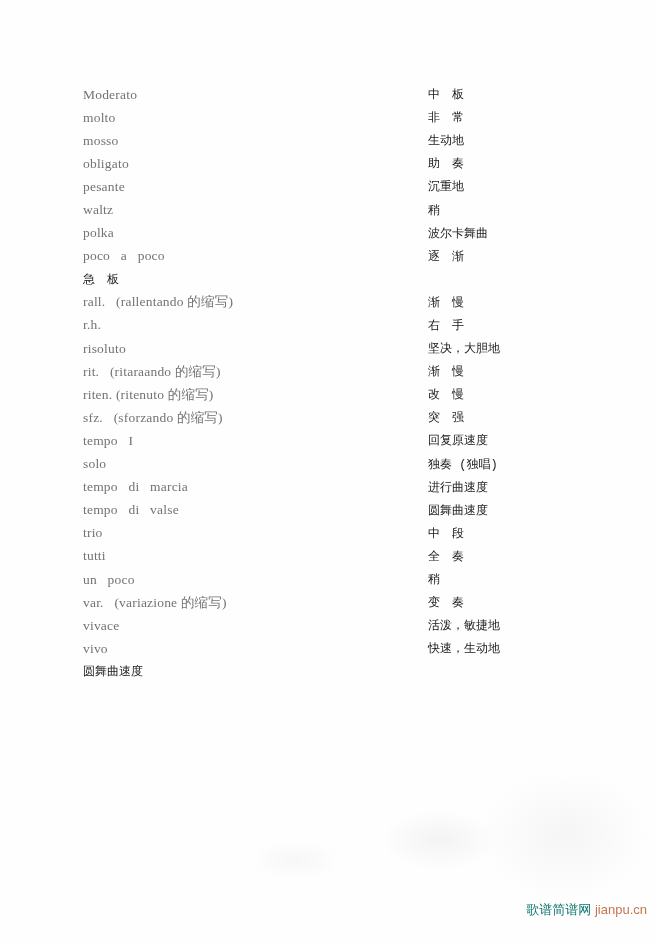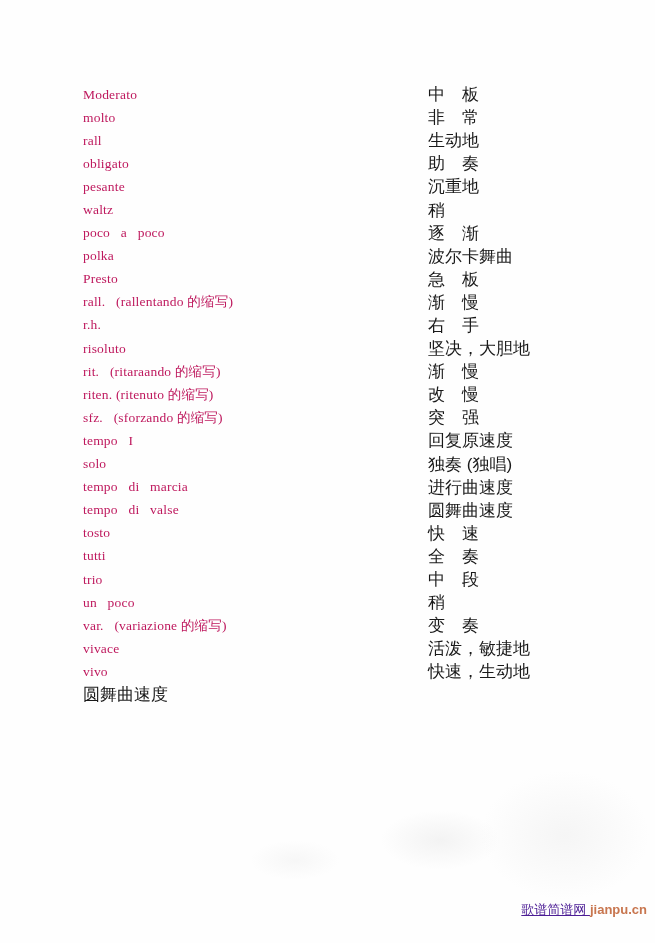--- a/index.html
+++ b/index.html
@@ -42,75 +42,74 @@
   .row {
     display: flex;
     align-items: center;
     height: 23.1px;
     white-space: pre;
   }
   .term {
     width: 345px;
     flex: 0 0 345px;
     font-size: 13.5px;
-    color: #be185d;
+    color: #737373;
     letter-spacing: 0.2px;
   }
   .trans {
-    font-size: 17px;
+    font-size: 12px;
     color: #191919;
-    font-family: Liberation Sans, sans-serif;
+    font-family: Liberation Mono, monospace;
   }
   .watermark {
     position: absolute;
     right: 8px;
     bottom: 9px;
     font-family: "Liberation Sans", "DejaVu Sans", sans-serif;
     font-size: 13px;
     white-space: pre;
   }
   .wm-name { }
-  .wm-url { font-weight: bold; }
+  .wm-url { font-weight: normal; }
 </style>
 </head>
 <body>
 
 <div class="page">
 
   <div class="scan-artifact artifact-1"></div>
   <div class="scan-artifact artifact-2"></div>
   <div class="scan-artifact artifact-3"></div>
 
   <div class="glossary" id="glossary">
       <div class="row"><span class="term">Moderato</span><span class="trans">中　板</span></div>
       <div class="row"><span class="term">molto</span><span class="trans">非　常</span></div>
-      <div class="row"><span class="term">rall</span><span class="trans">生动地</span></div>
+      <div class="row"><span class="term">mosso</span><span class="trans">生动地</span></div>
       <div class="row"><span class="term">obligato</span><span class="trans">助　奏</span></div>
       <div class="row"><span class="term">pesante</span><span class="trans">沉重地</span></div>
       <div class="row"><span class="term">waltz</span><span class="trans">稍</span></div>
+      <div class="row"><span class="term">polka</span><span class="trans">波尔卡舞曲</span></div>
       <div class="row"><span class="term">poco   a   poco</span><span class="trans">逐　渐</span></div>
-      <div class="row"><span class="term">polka</span><span class="trans">波尔卡舞曲</span></div>
-      <div class="row"><span class="term">Presto</span><span class="trans">急　板</span></div>
+      <div class="row"><span class="trans">急　板</span></div>
       <div class="row"><span class="term">rall.   (rallentando 的缩写)</span><span class="trans">渐　慢</span></div>
       <div class="row"><span class="term">r.h.</span><span class="trans">右　手</span></div>
       <div class="row"><span class="term">risoluto</span><span class="trans">坚决，大胆地</span></div>
       <div class="row"><span class="term">rit.   (ritaraando 的缩写)</span><span class="trans">渐　慢</span></div>
       <div class="row"><span class="term">riten. (ritenuto 的缩写)</span><span class="trans">改　慢</span></div>
       <div class="row"><span class="term">sfz.   (sforzando 的缩写)</span><span class="trans">突　强</span></div>
       <div class="row"><span class="term">tempo   I</span><span class="trans">回复原速度</span></div>
       <div class="row"><span class="term">solo</span><span class="trans">独奏 (独唱)</span></div>
       <div class="row"><span class="term">tempo   di   marcia</span><span class="trans">进行曲速度</span></div>
       <div class="row"><span class="term">tempo   di   valse</span><span class="trans">圆舞曲速度</span></div>
-      <div class="row"><span class="term">tosto</span><span class="trans">快　速</span></div>
+      <div class="row"><span class="term">trio</span><span class="trans">中　段</span></div>
       <div class="row"><span class="term">tutti</span><span class="trans">全　奏</span></div>
-      <div class="row"><span class="term">trio</span><span class="trans">中　段</span></div>
       <div class="row"><span class="term">un   poco</span><span class="trans">稍</span></div>
       <div class="row"><span class="term">var.   (variazione 的缩写)</span><span class="trans">变　奏</span></div>
       <div class="row"><span class="term">vivace</span><span class="trans">活泼，敏捷地</span></div>
       <div class="row"><span class="term">vivo</span><span class="trans">快速，生动地</span></div>
       <div class="row"><span class="trans">圆舞曲速度</span></div>
     </div>
 
   <div class="watermark">
-    <span class="wm-name" style="color: #4c1d95; text-decoration: underline;">歌谱简谱网 </span><span class="wm-url" style="color: rgb(200, 118, 79);">jianpu.cn</span>
+    <span class="wm-name" style="color: #0f766e;">歌谱简谱网 </span><span class="wm-url" style="color: rgb(200, 118, 79);">jianpu.cn</span>
   </div>
 
 </div>
 
 </body></html>

